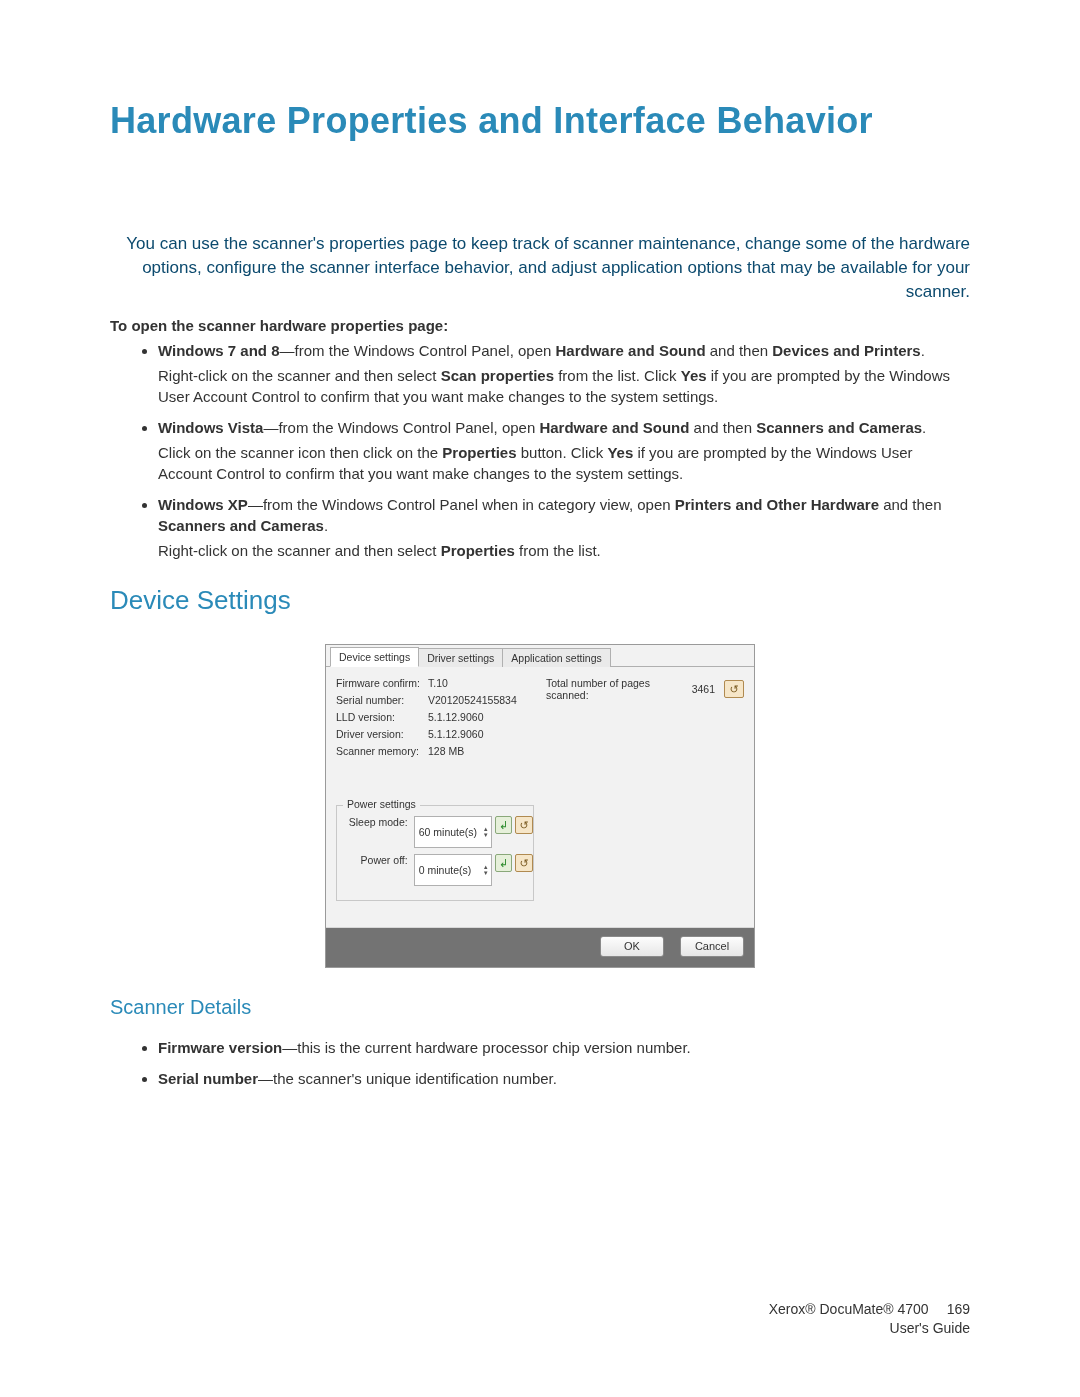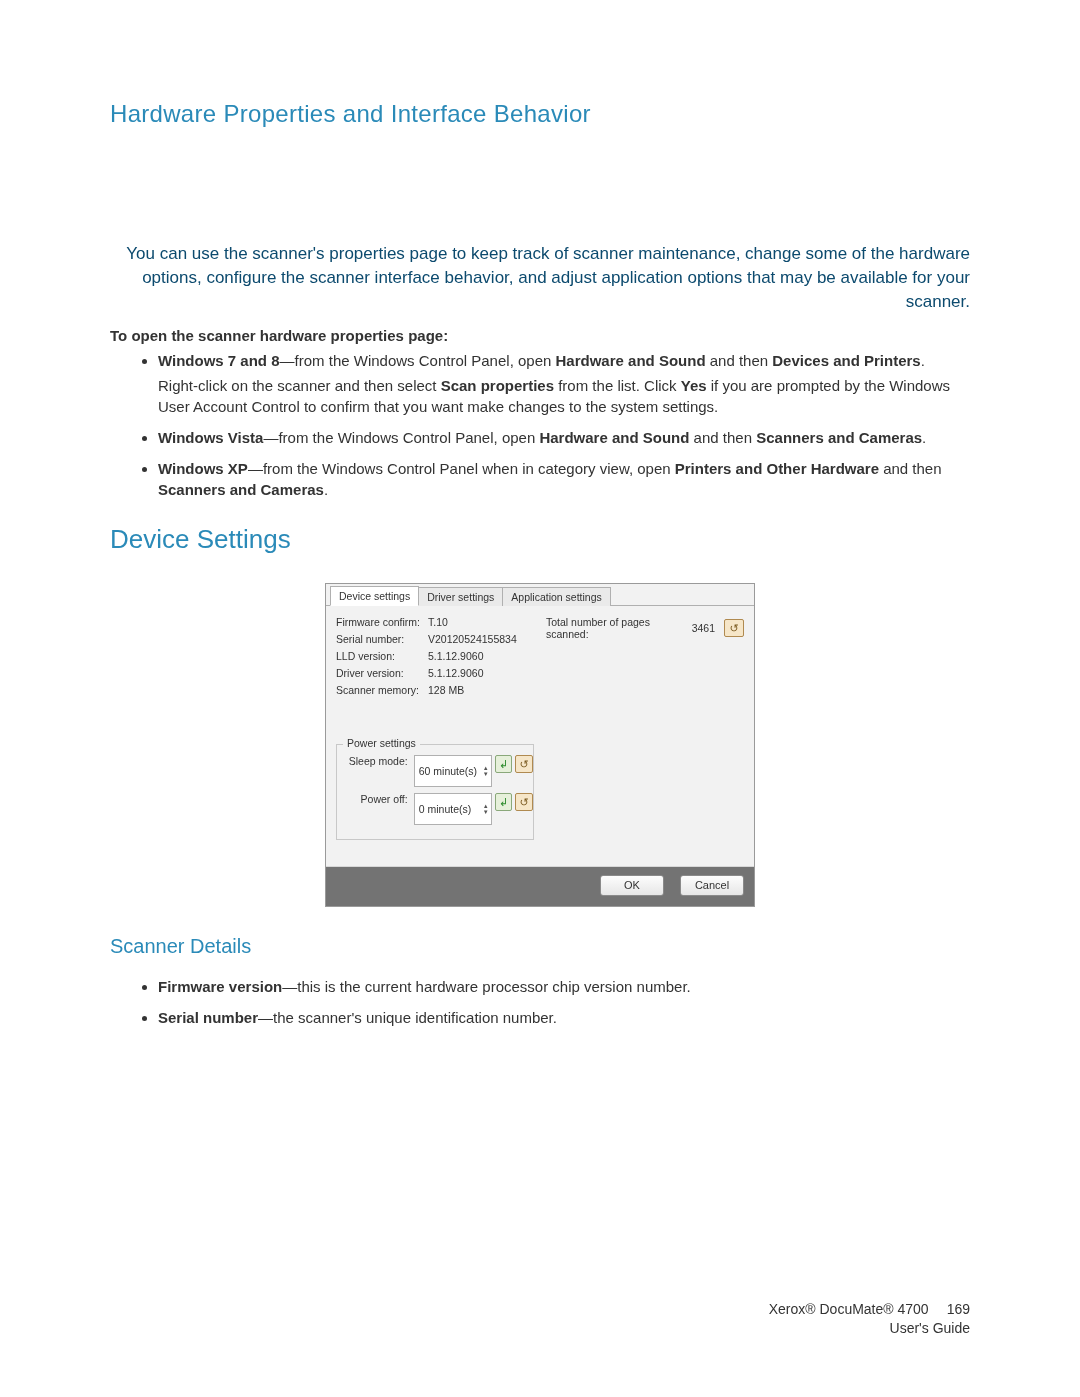--- a/index.html
+++ b/index.html
@@ -8,24 +8,24 @@
     height: 1397px;
     background: #fff;
     font-family: Arial, Helvetica, sans-serif;
     color: #333;
     position: relative;
   }
   .page {
     padding: 100px 110px 60px 110px;
   }
   h1.main-title {
-    font-size: 24px;
-    font-weight: 400;
+    font-size: 36px;
+    font-weight: 700;
     color: #2a8ab8;
-    margin-bottom: 114px;
+    margin-bottom: 90px;
     letter-spacing: 0.3px;
   }
   p.intro {
     font-size: 17px;
     line-height: 1.4;
     color: #0c4a6e;
     margin-bottom: 14px;
     text-align: right;
   }
   p.open-heading {
@@ -226,23 +226,29 @@
 
   <ul class="bullets">
     <li>
       <b>Windows 7 and 8</b><span>—from the Windows Control Panel, open </span><b>Hardware and Sound</b><span> and then </span><b>Devices and Printers</b><span>.</span>
       <span class="sub">
         <span>Right-click on the scanner and then select </span><b>Scan properties</b><span> from the list. Click </span><b>Yes</b><span> if you are prompted by the Windows User Account Control to confirm that you want make changes to the system settings.</span>
       </span>
     </li>
     <li>
       <b>Windows Vista</b><span>—from the Windows Control Panel, open </span><b>Hardware and Sound</b><span> and then </span><b>Scanners and Cameras</b><span>.</span>
+      <span class="sub">
+        <span>Click on the scanner icon then click on the </span><b>Properties</b><span> button. Click </span><b>Yes</b><span> if you are prompted by the Windows User Account Control to confirm that you want make changes to the system settings.</span>
+      </span>
     </li>
     <li>
       <b>Windows XP</b><span>—from the Windows Control Panel when in category view, open </span><b>Printers and Other Hardware</b><span> and then </span><b>Scanners and Cameras</b><span>.</span>
+      <span class="sub">
+        <span>Right-click on the scanner and then select </span><b>Properties</b><span> from the list.</span>
+      </span>
     </li>
   </ul>
 
   <h2 class="section">Device Settings</h2>
 
   <div class="dialog-wrap">
     <div class="dialog">
       <div class="tabs">
         <div class="tab active">Device settings</div>
         <div class="tab">Driver settings</div>

